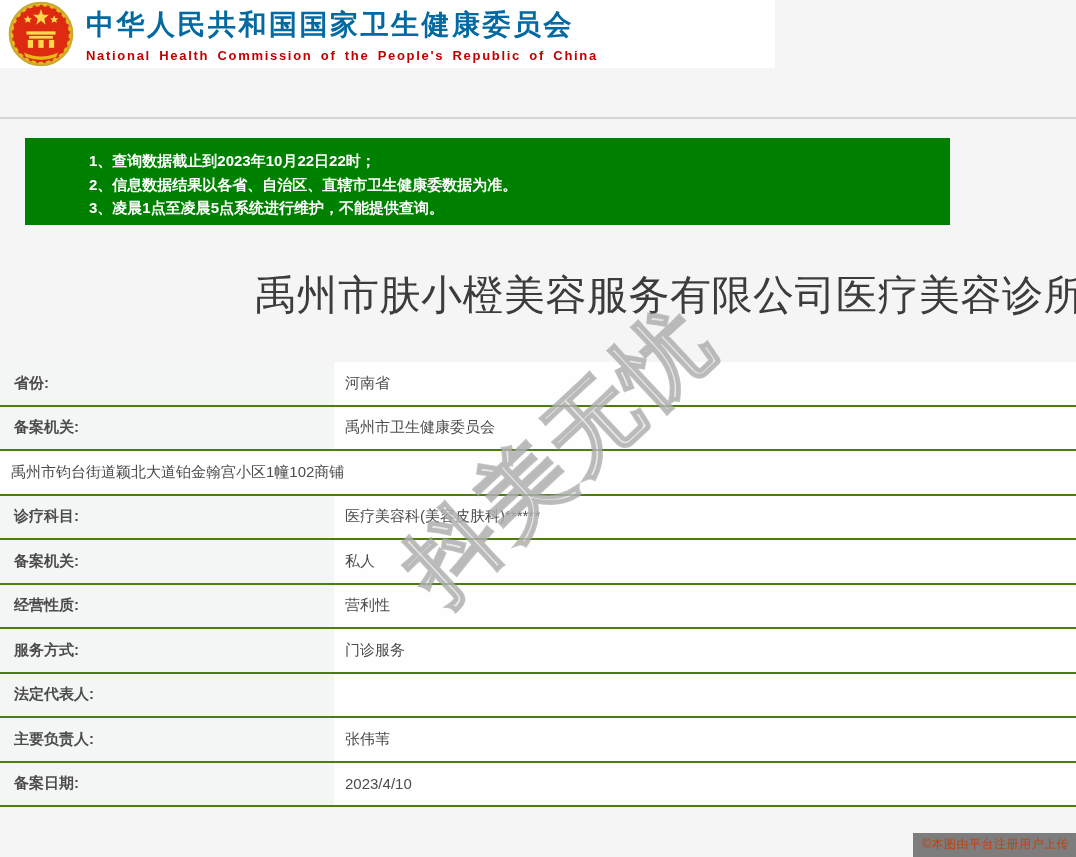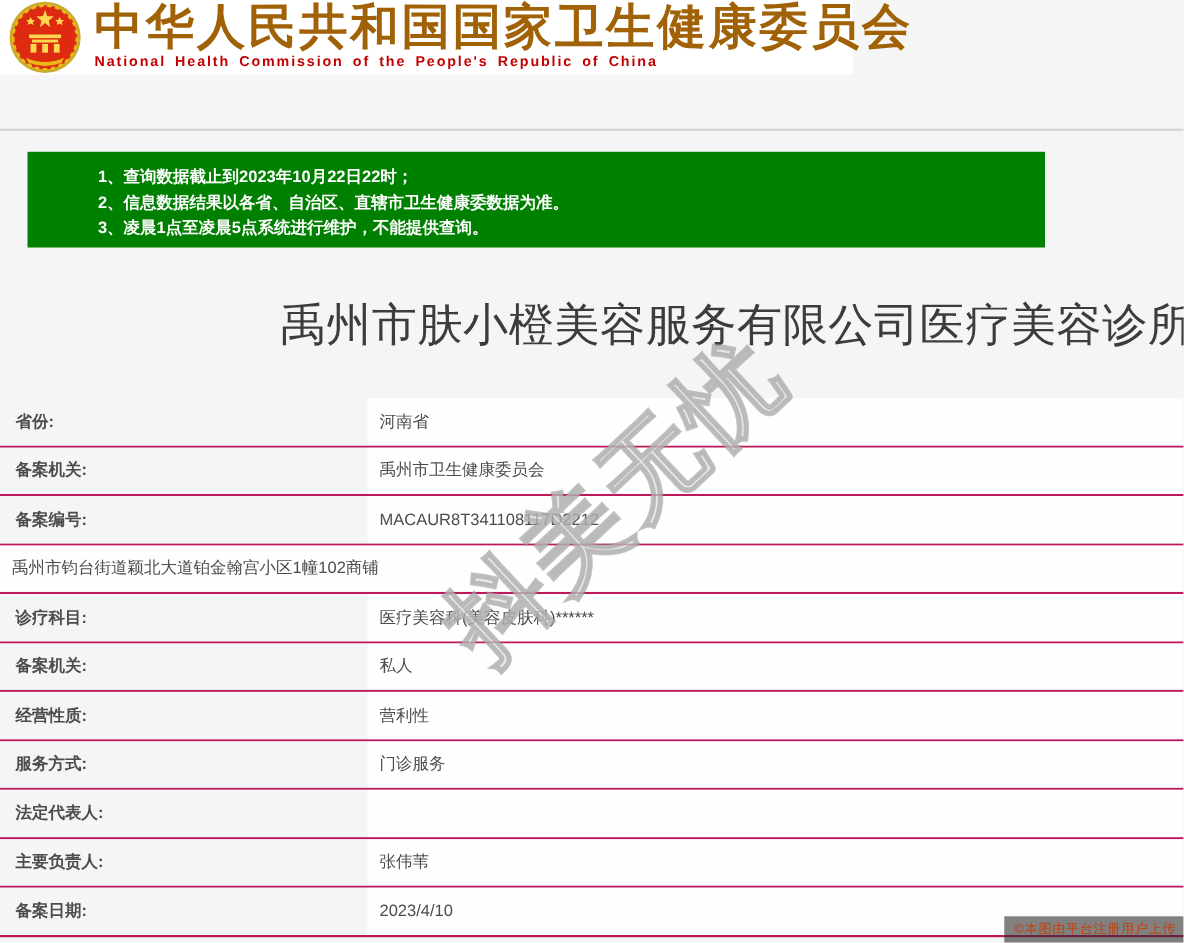--- a/index.html
+++ b/index.html
@@ -14,21 +14,21 @@
 
   
   .site-header {
     position: absolute; top: 0; left: 0;
     width: 775px; height: 68px;
     background: #ffffff;
   }
   .emblem { position: absolute; left: 6px; top: 1px; }
   .header-titles { position: absolute; left: 86px; top: 4px; width: 680px; }
   .title-cn {
-    font-size: 44px; font-weight: bold; color: #a16207;
+    font-size: 28px; font-weight: bold; color: #0369a1;
     letter-spacing: 2.5px; line-height: 42px; white-space: nowrap;
   }
   .title-en {
     font-size: 13px; font-weight: bold; color: #c30000;
     letter-spacing: 1.7px; word-spacing: 3px; white-space: nowrap;
     margin-top: 2px;
   }
   .header-divider {
     position: absolute; top: 117px; left: 0;
     width: 1076px; height: 2px; background: #d5d5d5;
@@ -51,21 +51,21 @@
     position: absolute; left: 255px; top: 268px;
     font-size: 41px; font-weight: 500; color: #3c3c3c;
     white-space: nowrap; letter-spacing: 0.5px;
   }
 
   
   .record-table { position: absolute; top: 362px; left: 0; width: 1076px; }
   .record-row {
     display: flex; align-items: center;
     height: 44.5px;
-    border-bottom: 2px solid #be185d;
+    border-bottom: 2px solid #4d7c0f;
   }
   .cell-label {
     width: 334px; height: 100%;
     background: #f3f6f4;
     display: flex; align-items: center;
     padding-left: 14px;
     font-size: 15px; font-weight: bold; color: #4c4c4c;
   }
   .cell-value {
     flex: 1; height: 100%;
@@ -141,24 +141,20 @@
 <div class="record-table">
   <div class="record-row">
     <div class="cell-label">省份:</div>
     <div class="cell-value">河南省</div>
   </div>
   <div class="record-row">
     <div class="cell-label">备案机关:</div>
     <div class="cell-value">禹州市卫生健康委员会</div>
   </div>
   <div class="record-row">
-    <div class="cell-label">备案编号:</div>
-    <div class="cell-value">MACAUR8T341108117D2212</div>
-  </div>
-  <div class="record-row">
     <div class="cell-value">禹州市钧台街道颖北大道铂金翰宫小区1幢102商铺</div>
   </div>
   <div class="record-row">
     <div class="cell-label">诊疗科目:</div>
     <div class="cell-value">医疗美容科(美容皮肤科)******</div>
   </div>
   <div class="record-row">
     <div class="cell-label">备案机关:</div>
     <div class="cell-value">私人</div>
   </div>

